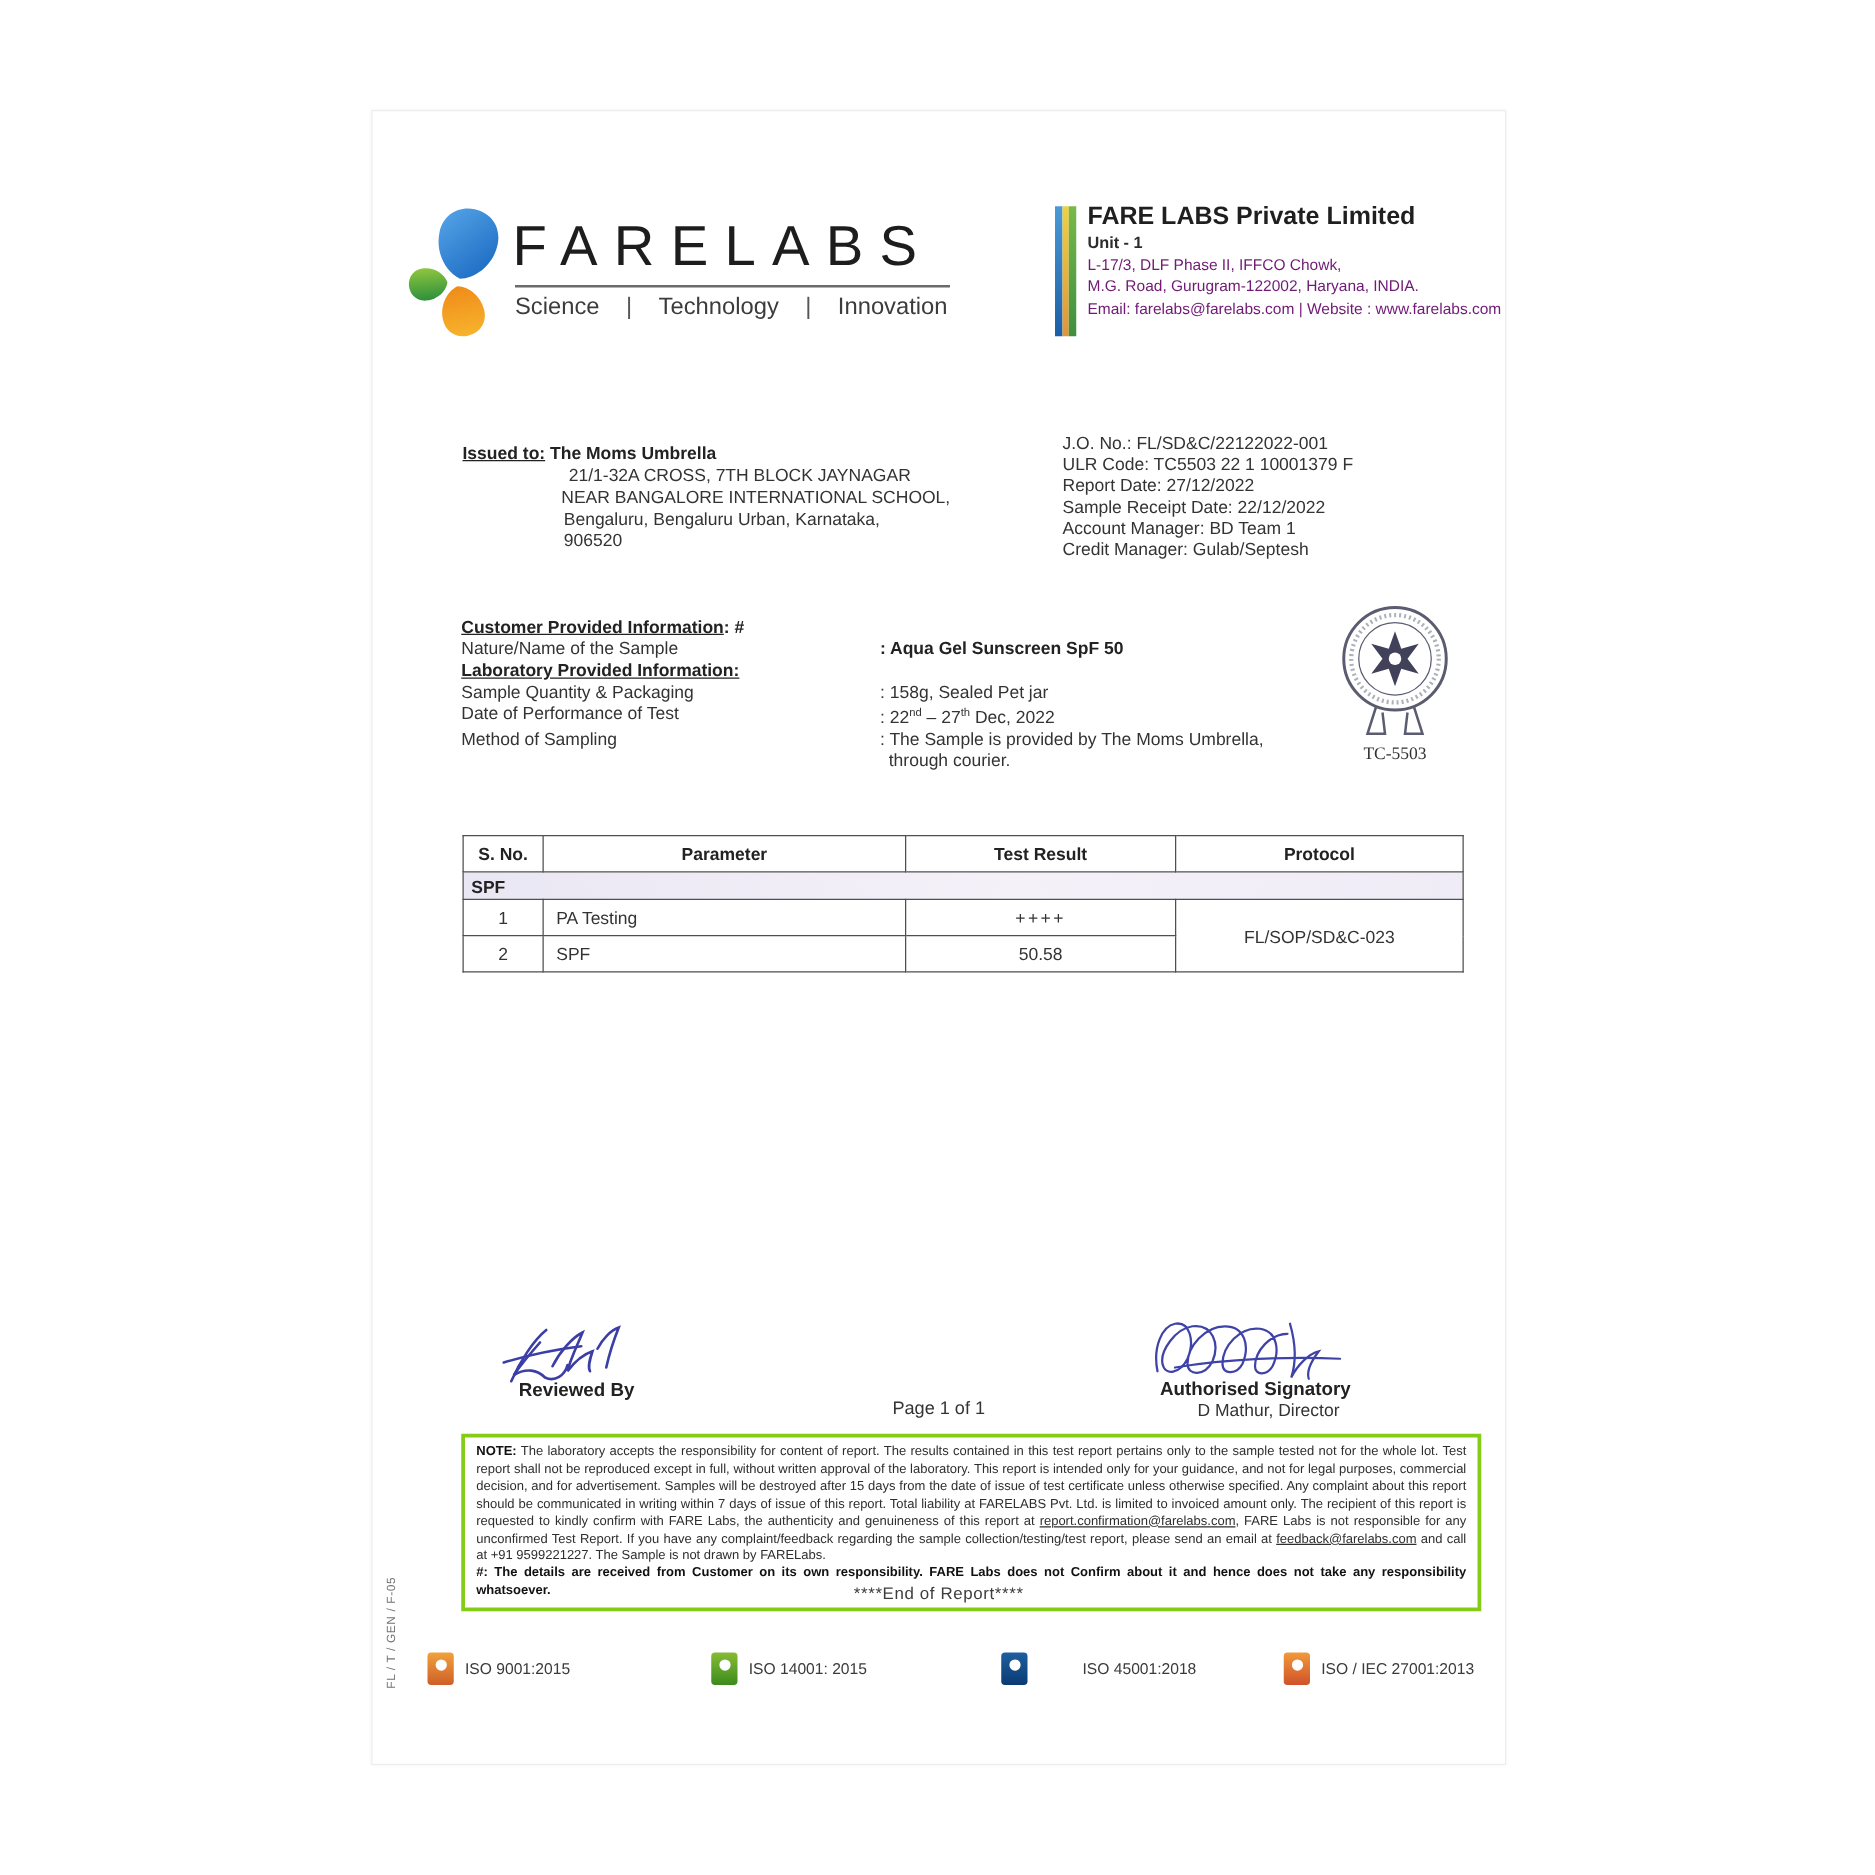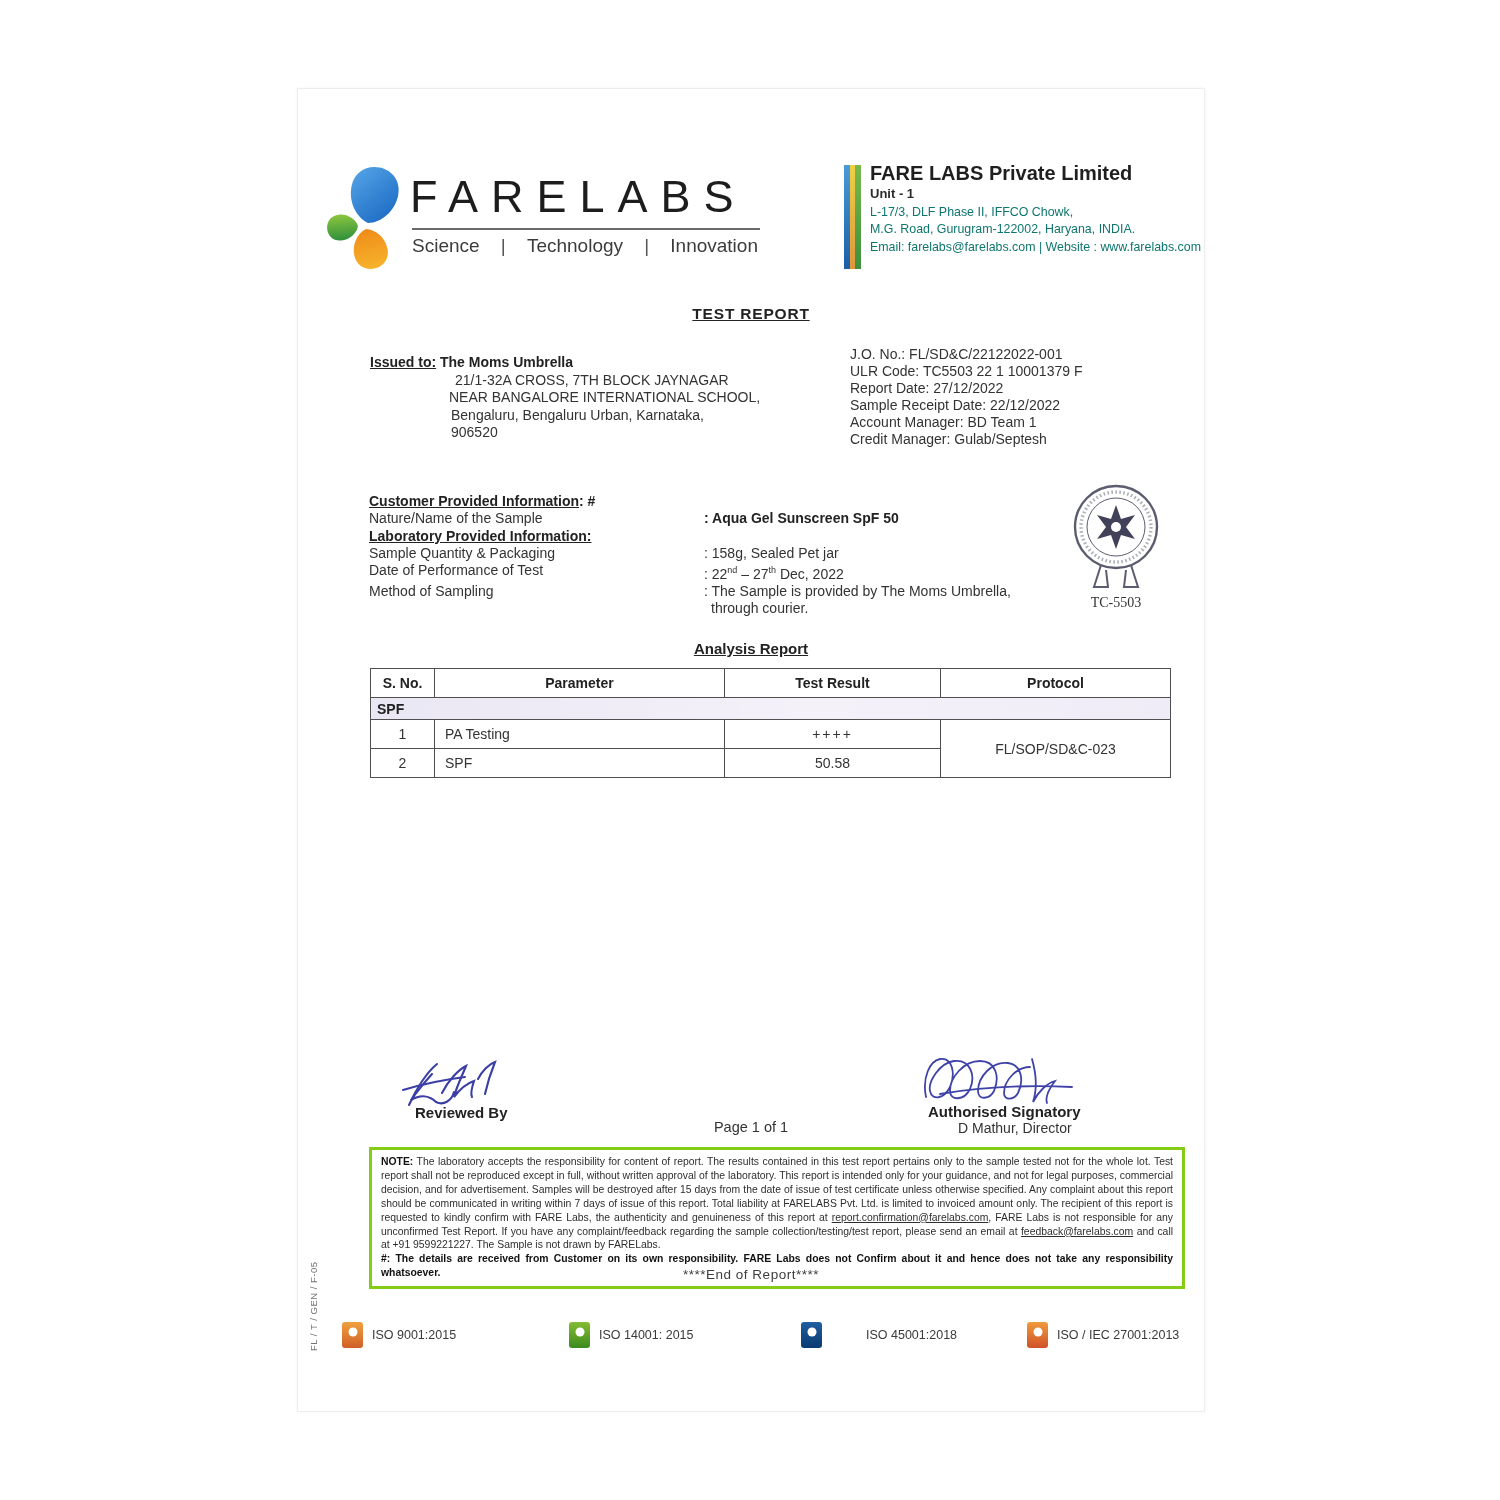--- a/index.html
+++ b/index.html
@@ -16,21 +16,21 @@
 
   
   .cbar{left:546px;top:76px;width:17px;height:104px;display:flex;}
   .cbar div{flex:1;}
   .cbar .b1{background:linear-gradient(180deg,#4a9ad8,#1b5fa6);}
   .cbar .b2{background:linear-gradient(180deg,#ecd243,#e0953b);}
   .cbar .b3{background:linear-gradient(180deg,#79b94b,#3e8f3f);}
   .company{left:572px;top:73px;width:334px;}
   .company .name{font-size:20px;font-weight:bold;color:#1f1f1f;}
   .company .unit{font-size:13px;font-weight:bold;color:#2c2c2c;margin-top:1px;}
-  .company .line{font-size:12.4px;color:#0f766e;margin-top:3.5px;}
+  .company .line{font-size:12.4px;color:#701a75;margin-top:3.5px;}
 
   .report-title{left:0;top:216px;width:100%;text-align:center;font-size:15.5px;font-weight:bold;color:#222;}
   .report-title span{text-decoration:underline;letter-spacing:.8px;}
 
   .issued{left:72px;top:265px;font-size:14px;color:#333;line-height:17px;}
   .issued .head{font-weight:bold;color:#222;}
   .issued .head .lbl{text-decoration:underline;}
   .issued .addr{margin-left:85px;}
   .issued .addr div{margin-top:.5px;}
 
@@ -119,23 +119,20 @@
     <div class="b3"></div>
   </div>
   <div class="abs company">
     <div class="name">FARE LABS Private Limited</div>
     <div class="unit">Unit - 1</div>
     <div class="line">L-17/3, DLF Phase II, IFFCO Chowk,</div>
     <div class="line">M.G. Road, Gurugram-122002, Haryana, INDIA.</div>
     <div class="line">Email: farelabs@farelabs.com | Website : www.farelabs.com</div>
   </div>
 
-  <div class="abs report-title">
-    <span>TEST REPORT</span>
-  </div>
 
   <div class="abs issued">
     <div class="head">
       <span class="lbl">Issued to:</span><span> The Moms Umbrella</span>
     </div>
     <div class="addr">
       <div>21/1-32A CROSS, 7TH BLOCK JAYNAGAR</div>
       <div style="margin-left:-6px;">NEAR BANGALORE INTERNATIONAL SCHOOL,</div>
       <div style="margin-left:-4px;">Bengaluru, Bengaluru Urban, Karnataka,</div>
       <div style="margin-left:-4px;">906520</div>
@@ -185,23 +182,20 @@
       <circle cx="46" cy="46" r="29" fill="none" stroke="#5b5c70" stroke-width="1"></circle>
       <circle cx="46" cy="46" r="35" fill="none" stroke="#6c6d80" stroke-width="3.4" stroke-dasharray="1.6 2.4" opacity="0.55"></circle>
       <path d="M46,24 L51,38 L65,34 L56,46 L65,58 L51,54 L46,68 L41,54 L27,58 L36,46 L27,34 L41,38 Z" fill="#41425a"></path>
       <circle cx="46" cy="46" r="5" fill="#ffffff"></circle>
       <path d="M31,84 L24,106 L38,106 L36,89" fill="none" stroke="#5b5c70" stroke-width="2"></path>
       <path d="M61,84 L68,106 L54,106 L56,89" fill="none" stroke="#5b5c70" stroke-width="2"></path>
     </svg>
     <div class="seal-code">TC-5503</div>
   </div>
 
-  <div class="abs analysis-head">
-    <span>Analysis Report</span>
-  </div>
 
   <table class="rtable">
     <colgroup>
         <col style="width:64px">
         <col style="width:290px">
         <col style="width:216px">
         <col style="width:230px">
       </colgroup>
     <tbody>
         <tr>

